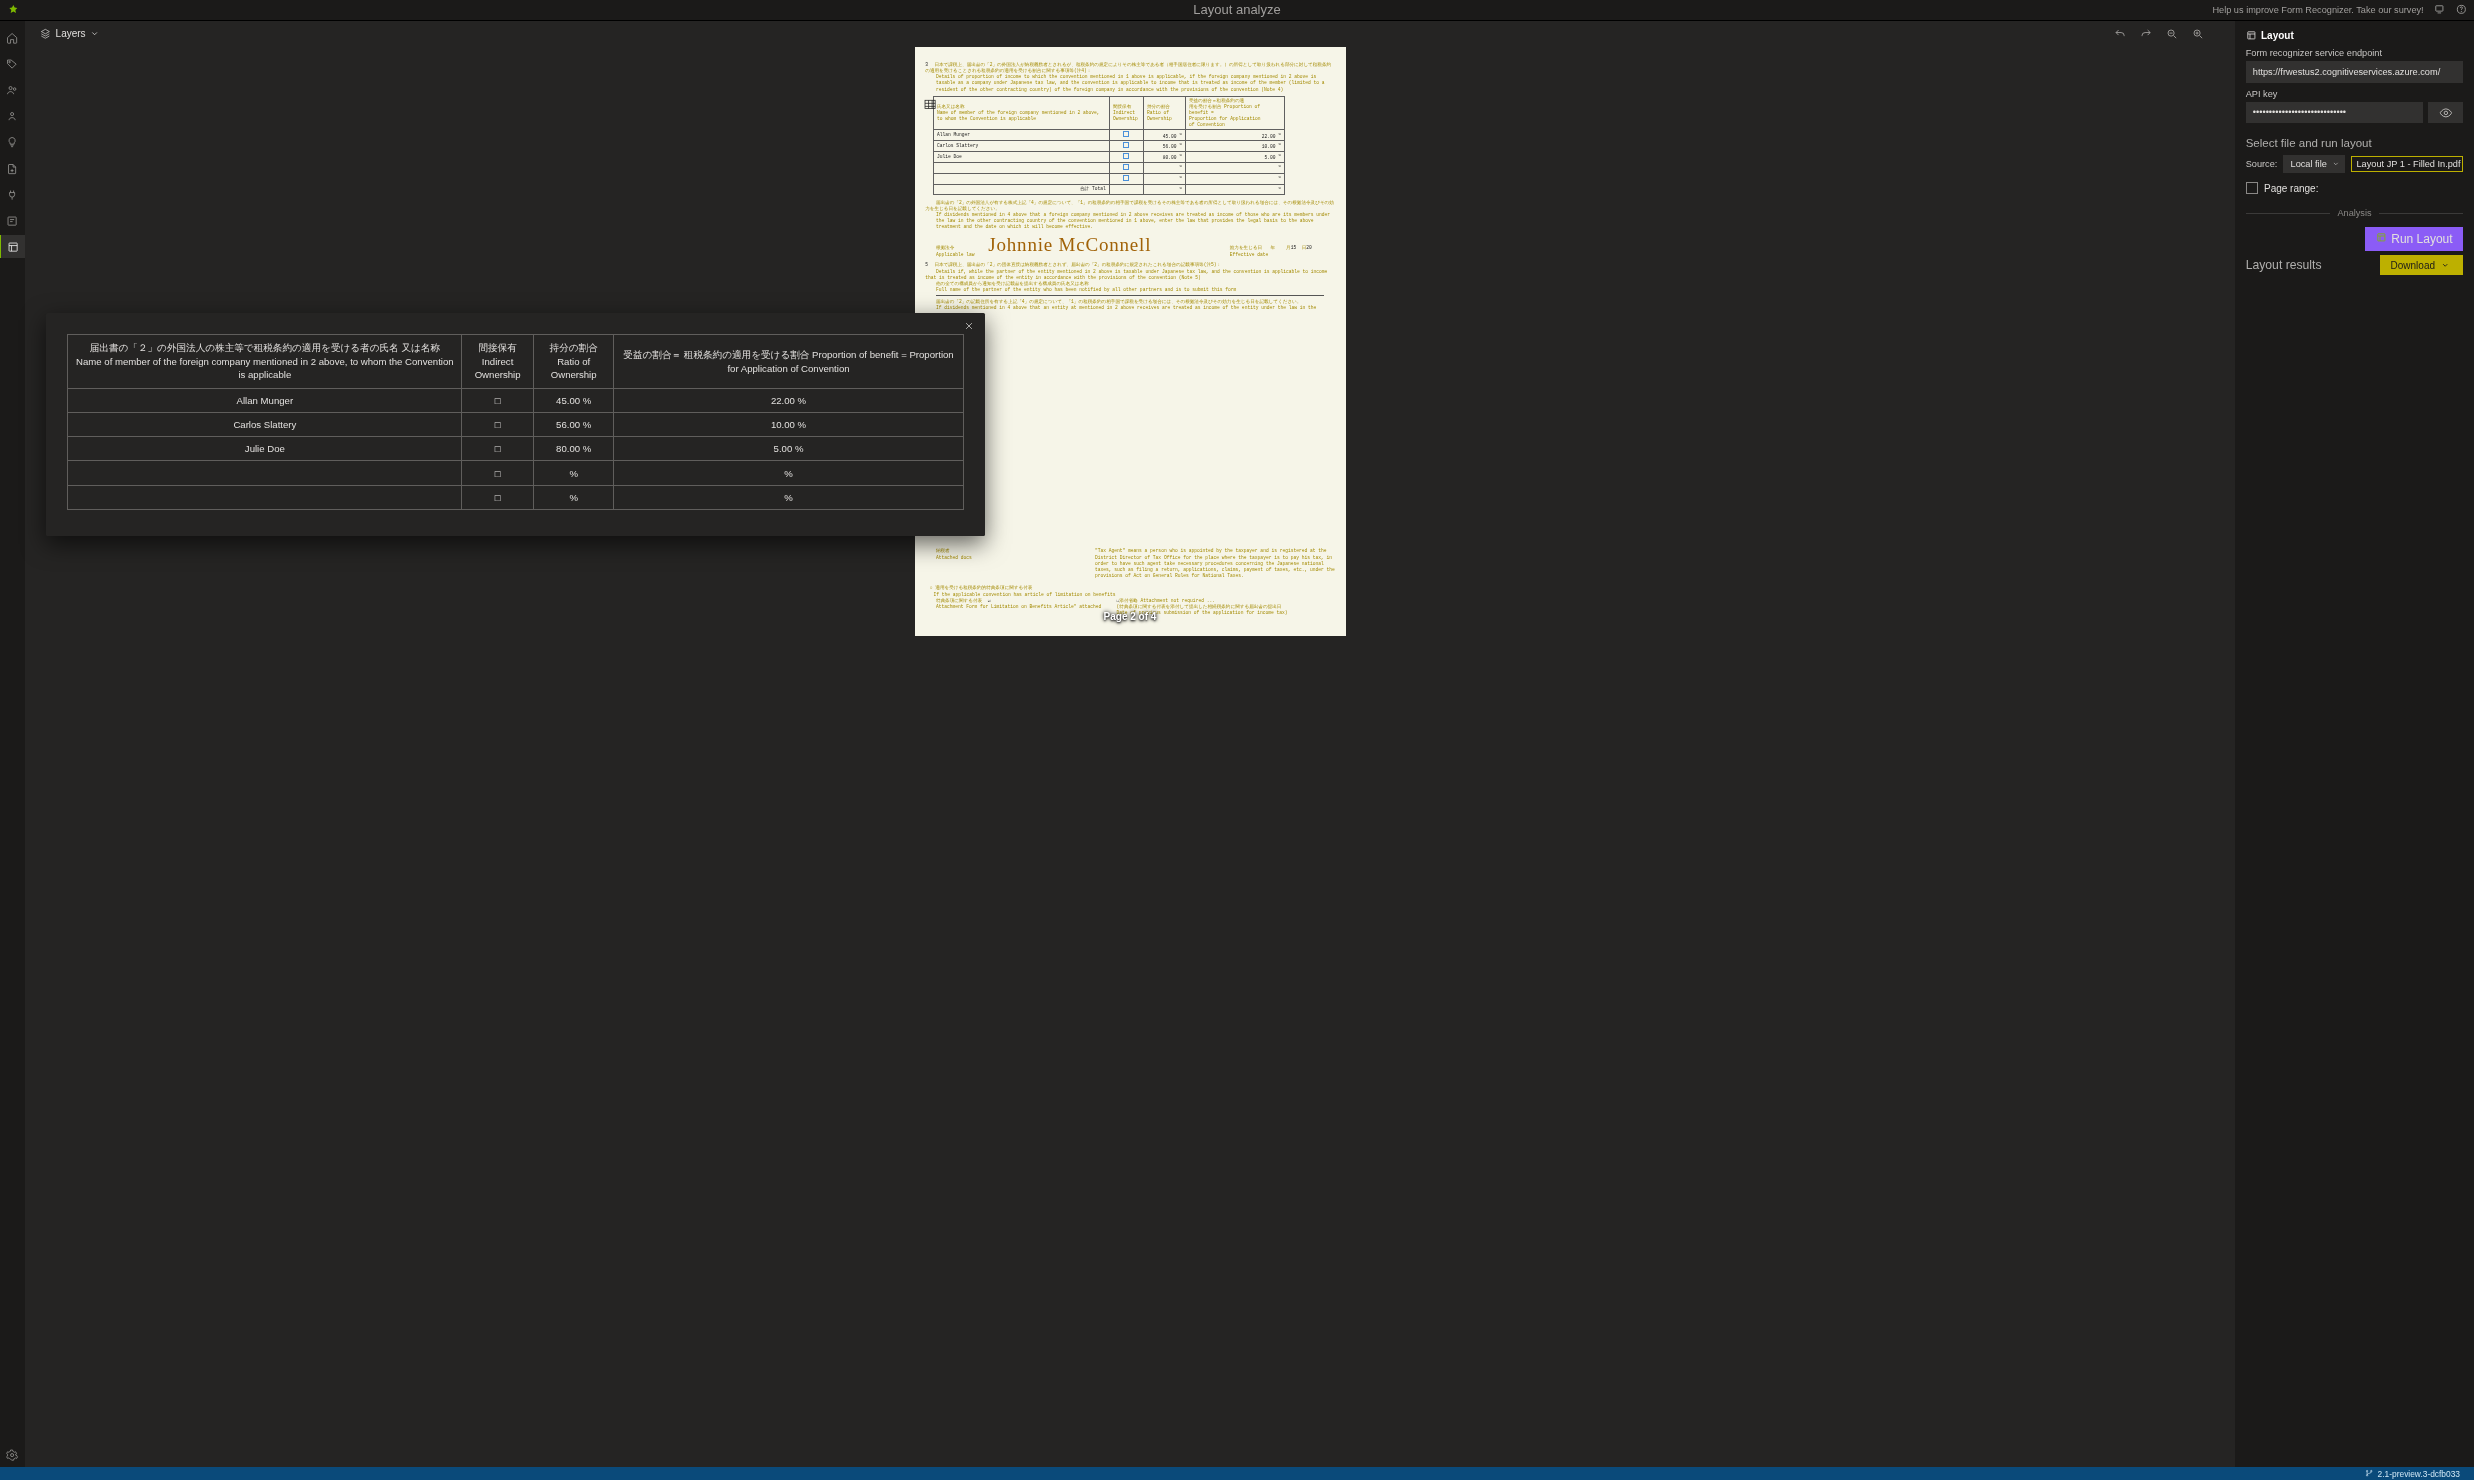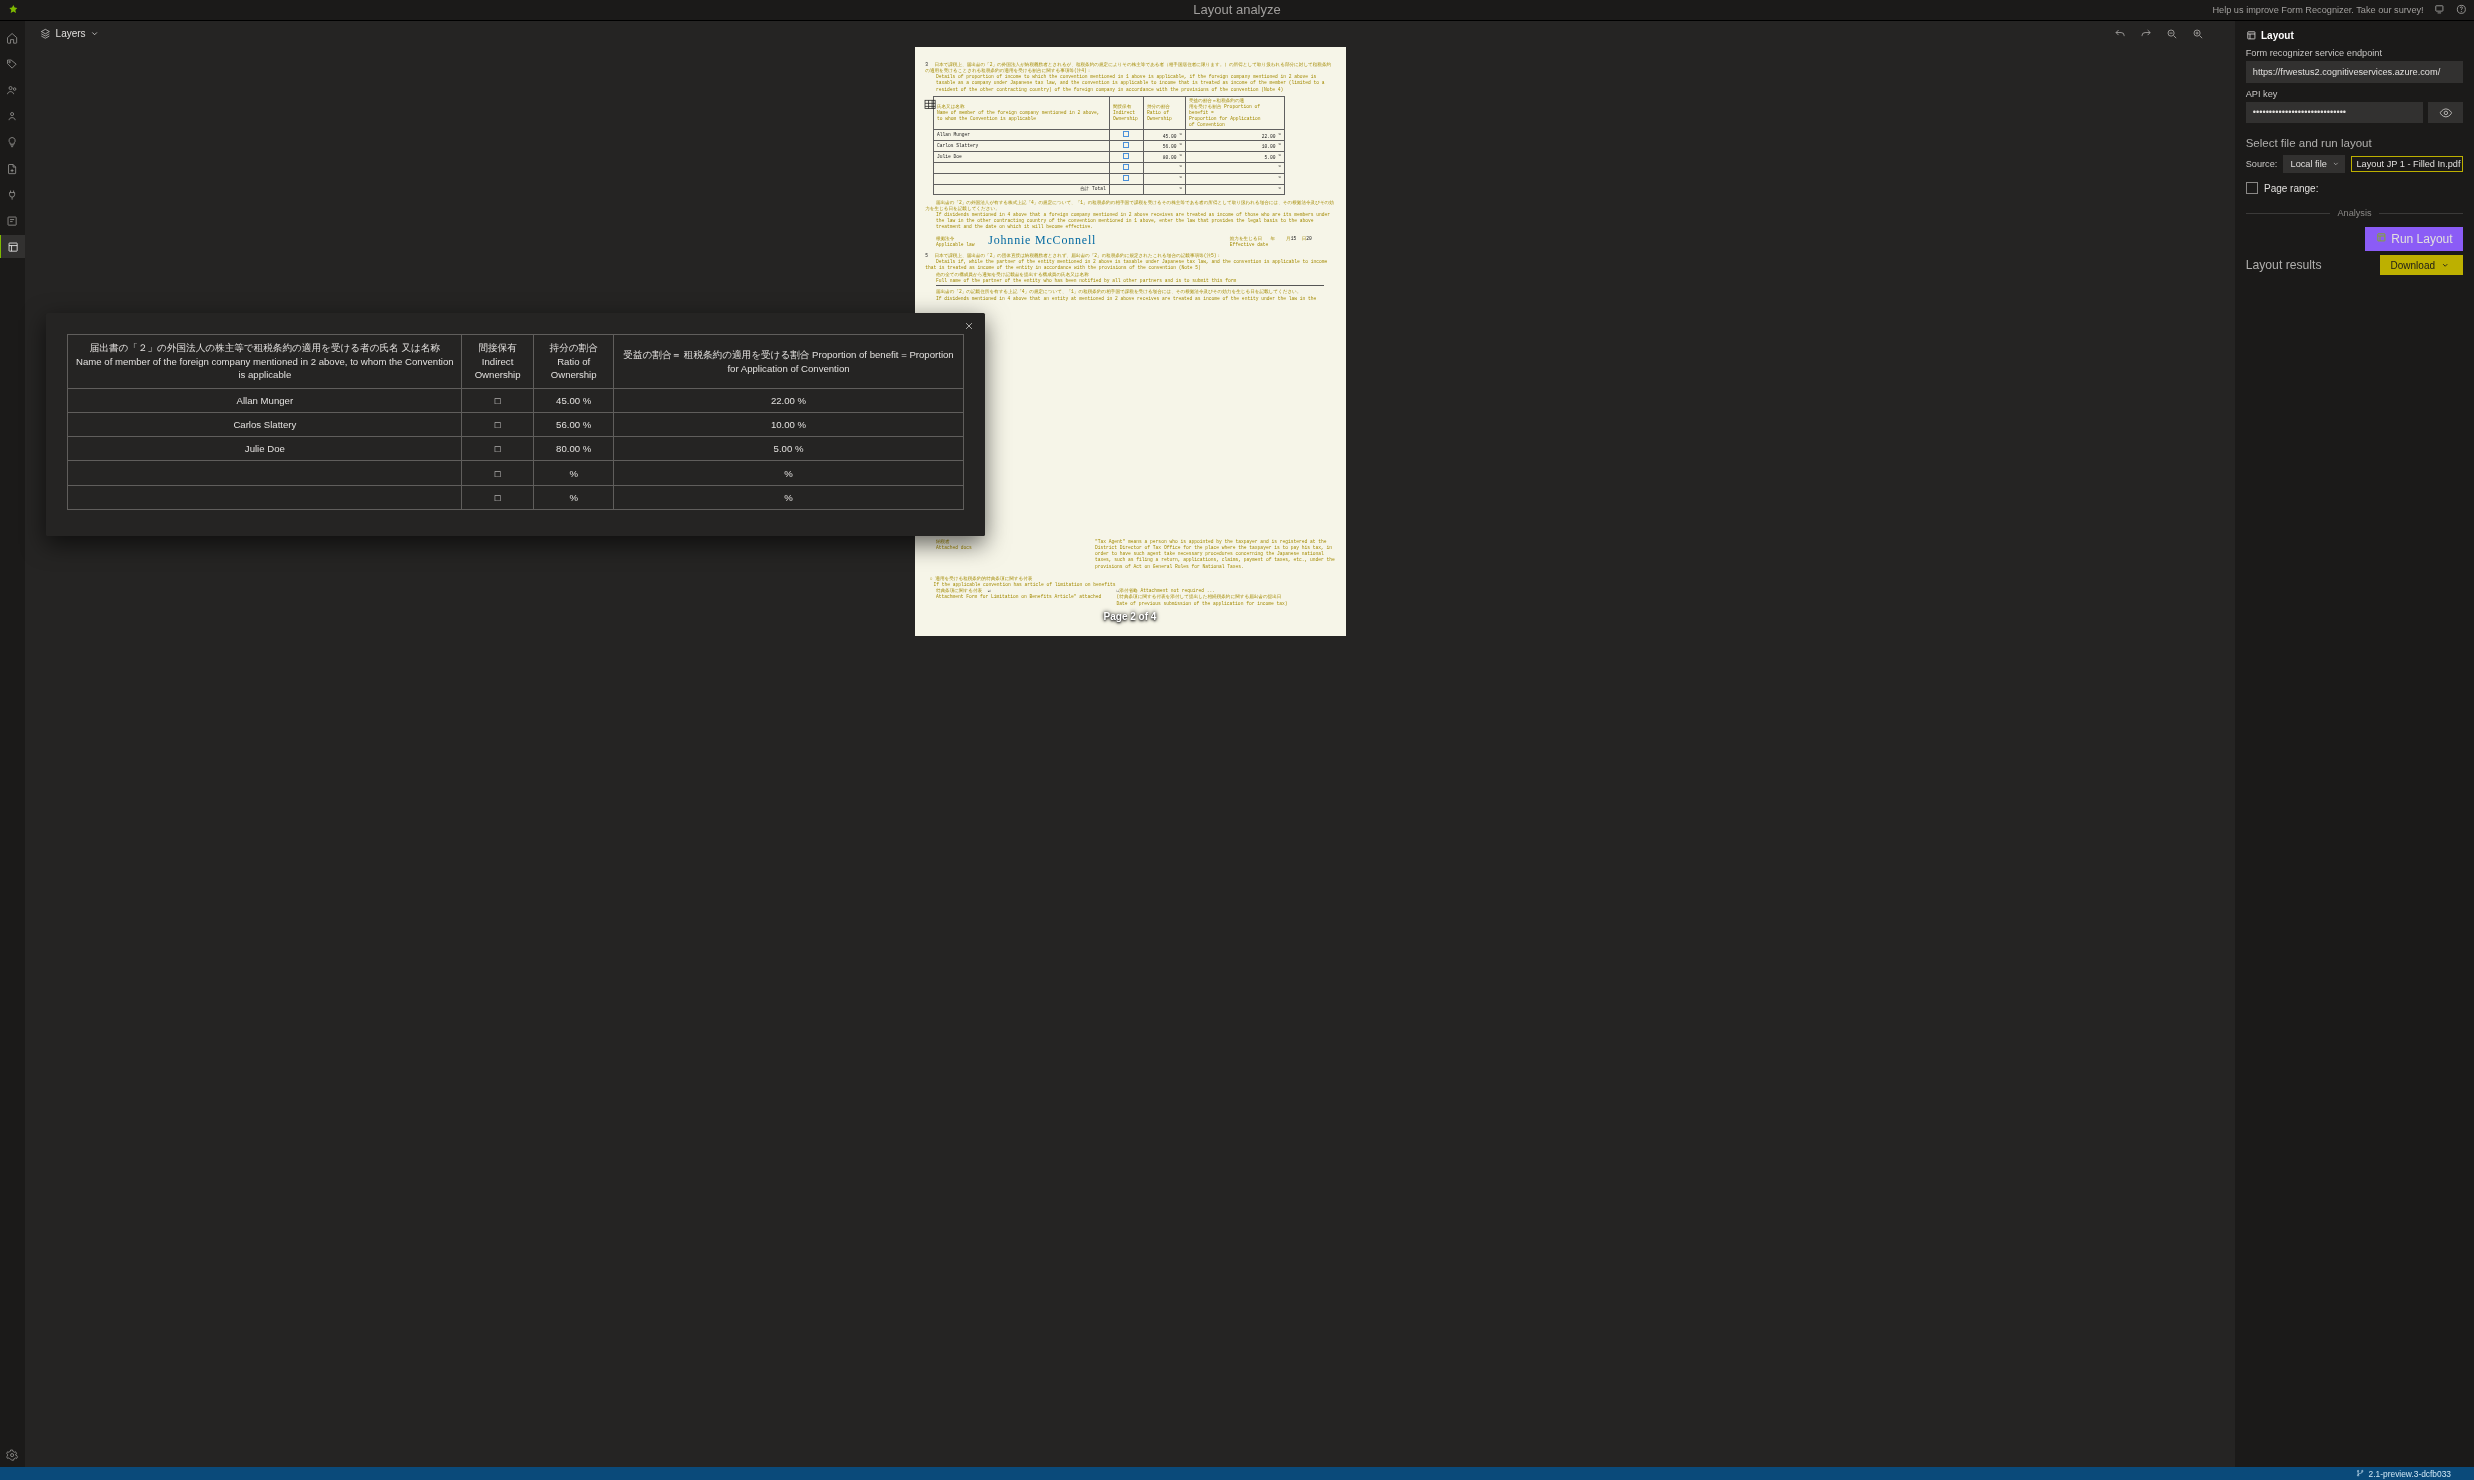--- a/index.html
+++ b/index.html
@@ -125,22 +125,22 @@
     font-family: "Courier New", monospace;
     font-size: 4.6px;
     color: #a38a00;
     padding: 15.3px 10.7px;
     line-height: 1.35;
     overflow: hidden;
   }
   .doc-page .hl { color: #a38a00; }
   .doc-page .sig {
     font-family: "Brush Script MT", cursive;
-    font-size: 12px;
-    color: #0369a1;
+    font-size: 19px;
+    color: #a16207;
     letter-spacing: 0.8px;
   }
   .doc-page .formtable {
     border: 1.1px dashed #404040;
     width: 352px;
     margin: 3.1px 0 3.1px 7.6px;
     border-collapse: collapse;
     font-size: 4.6px;
   }
   .doc-page .formtable td, .doc-page .formtable th {
@@ -297,21 +297,21 @@
   .statusbar {
     position: absolute;
     left: 0; right: 0; bottom: 0;
     height: 13px;
     background: #0a4a7a;
     color: #d0e7f5;
     font-size: 8.4px;
     display: flex;
     align-items: center;
     justify-content: flex-end;
-    padding: 0 23px;
+    padding: 0 14px;
     gap: 4.6px;
   }
   .statusbar .branch-ic { font-size:8.4px; }
   
   svg { display:block; }
 </style>
 </head>
 <body>
 
 <div class="titlebar">

